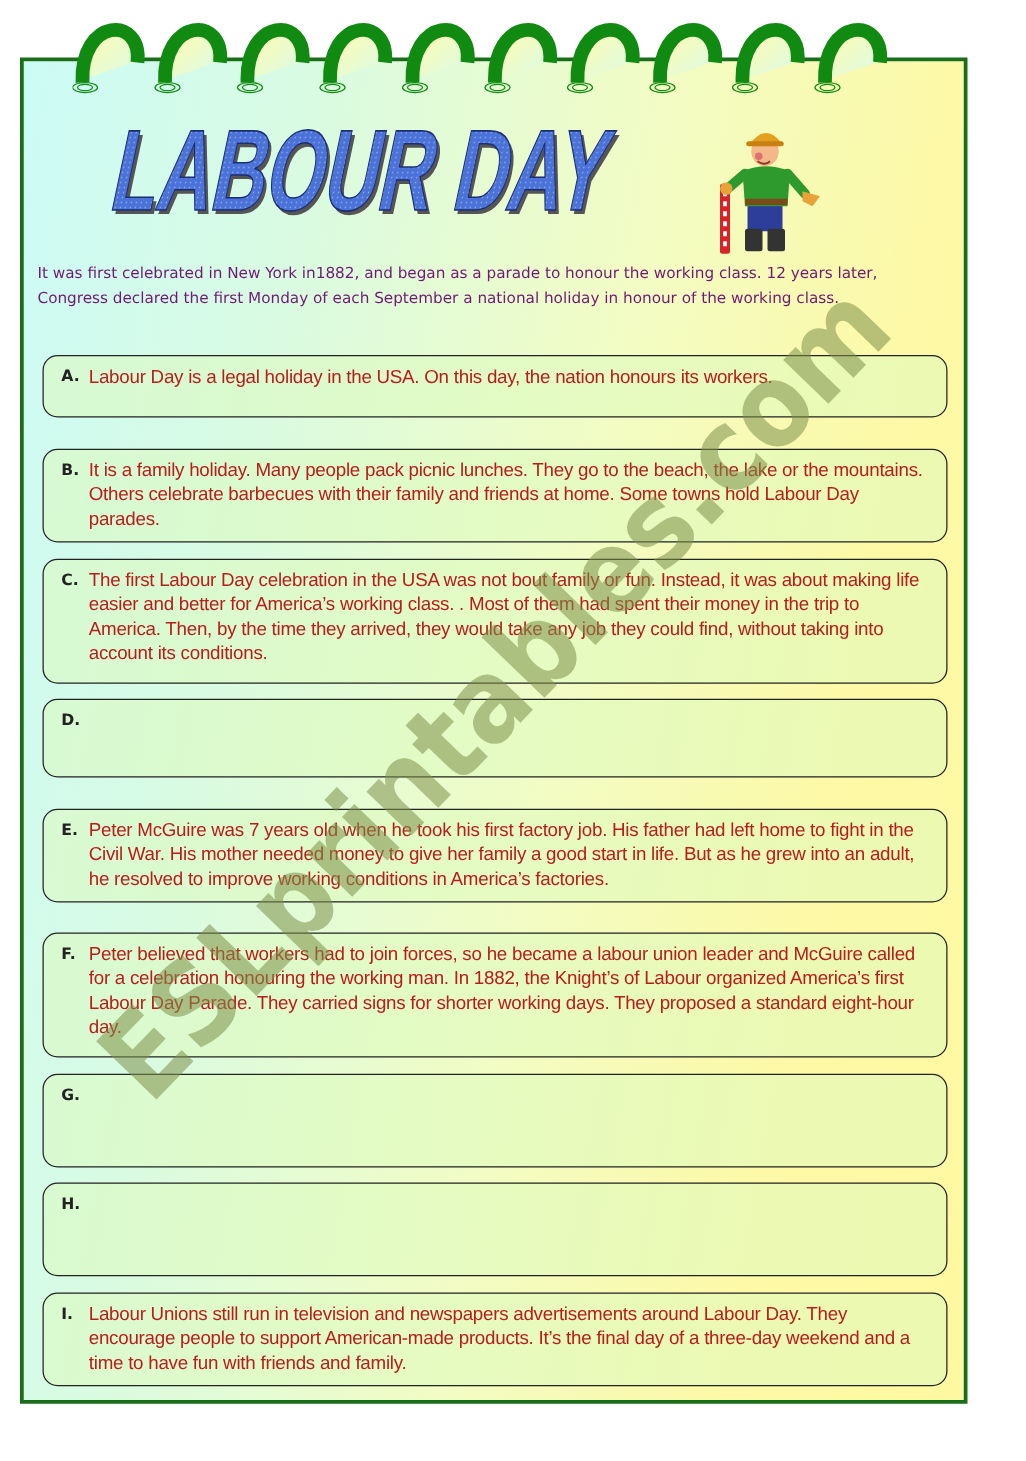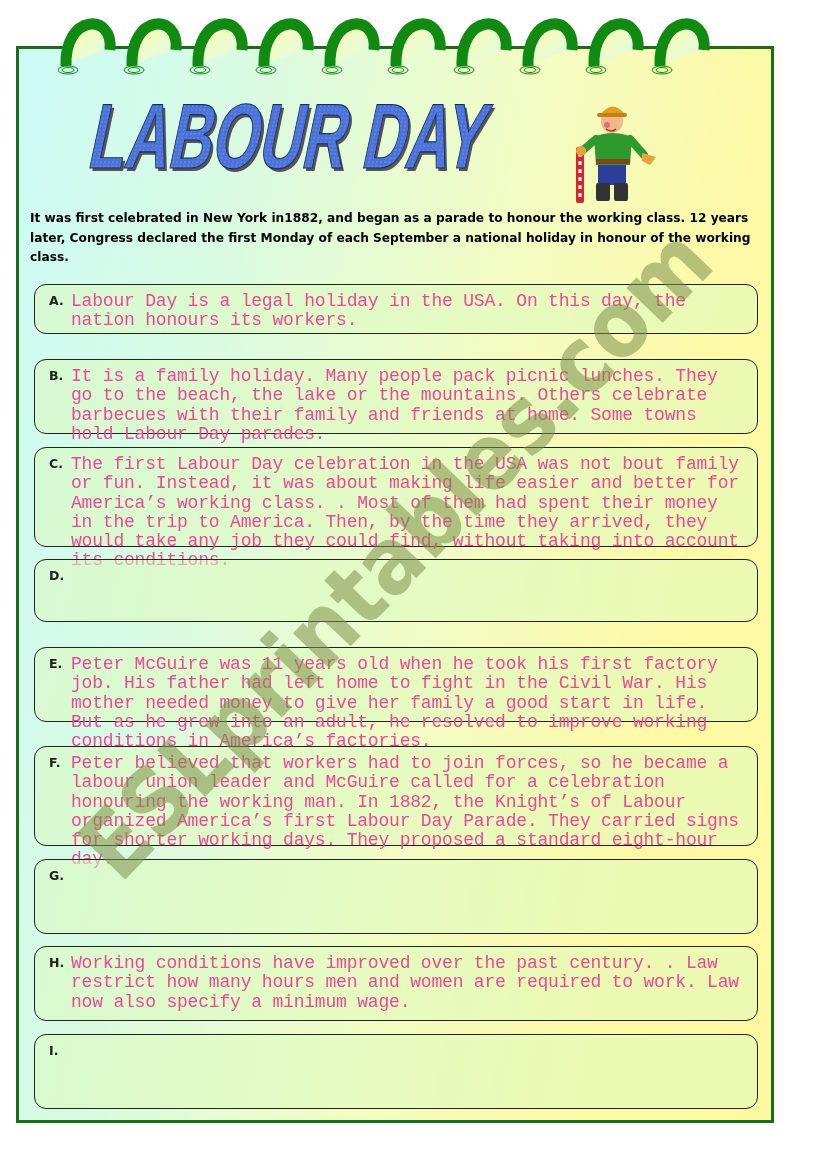--- a/index.html
+++ b/index.html
@@ -48,24 +48,24 @@
       width: 92px;
       height: 110px;
       z-index: 3;
     }
     .intro {
       position: absolute;
       left: 30px;
       top: 209px;
       width: 730px;
       font-family: "DejaVu Sans", sans-serif;
-      font-weight: bold;
+      font-weight: normal;
       font-size: 12.2px;
       line-height: 19.5px;
-      color: #000000;
+      color: #701a75;
       z-index: 3;
     }
     .box {
       position: absolute;
       left: 34px;
       width: 724px;
       border: 1.3px solid #222;
       border-radius: 12px;
       background: rgba(220, 250, 190, 0.55);
       box-sizing: border-box;
@@ -78,24 +78,24 @@
       font-family: "DejaVu Sans", sans-serif;
       font-weight: bold;
       font-size: 12.5px;
       color: #222;
     }
     .box .text {
       position: absolute;
       left: 36px;
       top: 7px;
       right: 14px;
-      font-family: Liberation Mono, monospace;
-      font-size: 18px;
+      font-family: Liberation Sans, sans-serif;
+      font-size: 15px;
       line-height: 19.3px;
-      color: #ec4899;
+      color: #b91c1c;
       letter-spacing: -0.2px;
     }
     .watermark {
       position: absolute;
       left: 0;
       top: 0;
       width: 821px;
       height: 1169px;
       pointer-events: none;
       z-index: 4;
@@ -197,38 +197,38 @@
   <span class="letter">C.</span>
   <span class="text">The first Labour Day celebration in the USA was not bout family or fun. Instead, it was about making life easier and better for America’s working class. . Most of them had spent their money in the trip to America. Then, by the time they arrived, they would take any job they could find, without taking into account its conditions.</span>
 </div>
 
 <div class="box" style="top:559px; height:63px;">
   <span class="letter">D.</span>
 </div>
 
 <div class="box" style="top:647px; height:75px;">
   <span class="letter">E.</span>
-  <span class="text">Peter McGuire was 11 years old when he took his first factory job. His father had left home to fight in the Civil War. His mother needed money to give her family a good start in life.  But as he grew into an adult, he resolved to improve working conditions in America’s factories.</span>
+  <span class="text">Peter McGuire was 7 years old when he took his first factory job. His father had left home to fight in the Civil War. His mother needed money to give her family a good start in life.  But as he grew into an adult, he resolved to improve working conditions in America’s factories.</span>
 </div>
 
 <div class="box" style="top:746px; height:100px;">
   <span class="letter">F.</span>
   <span class="text">Peter believed that workers had to join forces, so he became a labour union leader and McGuire called for a celebration honouring the working man. In 1882, the Knight’s of Labour organized America’s first Labour Day Parade. They carried signs for shorter working days. They proposed a standard eight-hour day.</span>
 </div>
 
 <div class="box" style="top:859px; height:75px;">
   <span class="letter">G.</span>
 </div>
 
 <div class="box" style="top:946px; height:75px;">
   <span class="letter">H.</span>
-  <span class="text">Working conditions have improved over the past century. . Law restrict how many hours men and women are required to work. Law now also specify a minimum wage.</span>
 </div>
 
 <div class="box" style="top:1034px; height:75px;">
   <span class="letter">I.</span>
+  <span class="text">Labour Unions still run in television and newspapers advertisements around Labour Day. They encourage people to support American-made products.  It’s the final day of a three-day weekend and a time to have fun with friends and family.</span>
 </div>
 
 <div class="watermark">
   <svg width="821" height="1169" viewBox="0 0 821 1169">
     <text x="0" y="0" font-family="DejaVu Sans, sans-serif" font-weight="bold" font-size="92" fill="#7d8f4a" fill-opacity="0.55" textLength="860" lengthAdjust="spacingAndGlyphs" transform="translate(120,885) rotate(-46)">ESLprintables.com</text>
   </svg>
 </div>
 
 </body></html>

